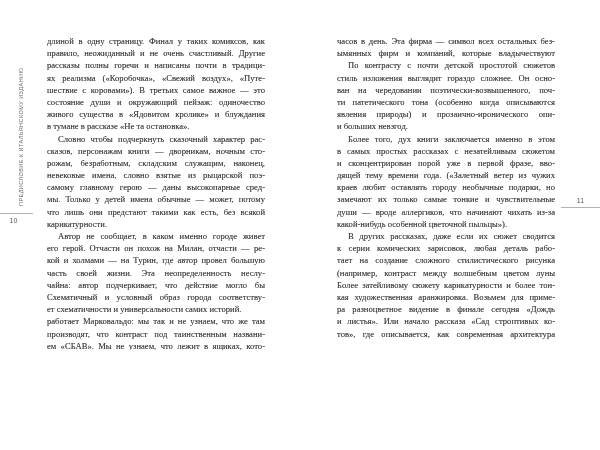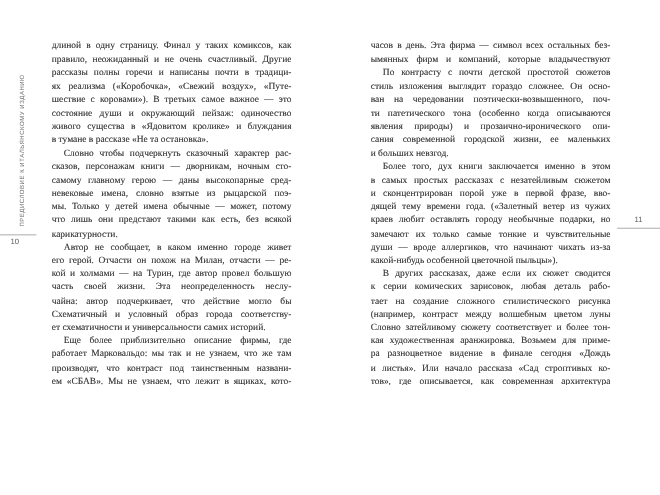--- a/index.html
+++ b/index.html
@@ -82,62 +82,61 @@
       <div class="bline">длиной в одну страницу. Финал у таких комиксов, как</div>
       <div class="bline">правило, неожиданный и не очень счастливый. Другие</div>
       <div class="bline">рассказы полны горечи и написаны почти в традици-</div>
       <div class="bline">ях реализма («Коробочка», «Свежий воздух», «Путе-</div>
       <div class="bline">шествие с коровами»). В третьих самое важное — это</div>
       <div class="bline">состояние души и окружающий пейзаж: одиночество</div>
       <div class="bline">живого существа в «Ядовитом кролике» и блуждания</div>
       <div class="bline pend">в тумане в рассказе «Не та остановка».</div>
       <div class="bline indent">Словно чтобы подчеркнуть сказочный характер рас-</div>
       <div class="bline">сказов, персонажам книги — дворникам, ночным сто-</div>
+      <div class="bline">рожам, безработным, складским служащим, наконец,</div>
+      <div class="bline">невековые имена, словно взятые из рыцарской поэ-</div>
       <div class="bline">самому главному герою — даны высокопарные сред-</div>
-      <div class="bline">невековые имена, словно взятые из рыцарской поэ-</div>
       <div class="bline">мы. Только у детей имена обычные — может, потому</div>
       <div class="bline">что лишь они предстают такими как есть, без всякой</div>
       <div class="bline pend">карикатурности.</div>
       <div class="bline indent">Автор не сообщает, в каком именно городе живет</div>
       <div class="bline">его герой. Отчасти он похож на Милан, отчасти — ре-</div>
       <div class="bline">кой и холмами — на Турин, где автор провел большую</div>
       <div class="bline">часть своей жизни. Эта неопределенность неслу-</div>
       <div class="bline">чайна: автор подчеркивает, что действие могло бы</div>
       <div class="bline">Схематичный и условный образ города соответству-</div>
       <div class="bline pend">ет схематичности и универсальности самих историй.</div>
-      <div class="bline indent">Еще более приблизительно описание фирмы, где</div>
       <div class="bline">работает Марковальдо: мы так и не узнаем, что же там</div>
       <div class="bline">производят, что контраст под таинственным названи-</div>
       <div class="bline">ем «СБАВ». Мы не узнаем, что лежит в ящиках, кото-</div>
       <div class="bline">рые Марковальдо разгружает и загружает по восемь</div>
     </div>
 
   <div class="page-col right" id="col-right">
       <div class="bline">часов в день. Эта фирма — символ всех остальных без-</div>
       <div class="bline">ымянных фирм и компаний, которые владычествуют</div>
       <div class="bline indent">По контрасту с почти детской простотой сюжетов</div>
       <div class="bline">стиль изложения выглядит гораздо сложнее. Он осно-</div>
       <div class="bline">ван на чередовании поэтически-возвышенного, поч-</div>
       <div class="bline">ти патетического тона (особенно когда описываются</div>
       <div class="bline">явления природы) и прозаично-иронического опи-</div>
-      <div class="bline">сания современной городской жизни, ее маленьких</div>
       <div class="bline pend">и больших невзгод.</div>
       <div class="bline indent">Более того, дух книги заключается именно в этом</div>
       <div class="bline">в самых простых рассказах с незатейливым сюжетом</div>
       <div class="bline">и сконцентрирован порой уже в первой фразе, вво-</div>
       <div class="bline">дящей тему времени года. («Залетный ветер из чужих</div>
       <div class="bline">краев любит оставлять городу необычные подарки, но</div>
       <div class="bline">замечают их только самые тонкие и чувствительные</div>
       <div class="bline">души — вроде аллергиков, что начинают чихать из-за</div>
       <div class="bline pend">какой-нибудь особенной цветочной пыльцы»).</div>
       <div class="bline indent">В других рассказах, даже если их сюжет сводится</div>
       <div class="bline">к серии комических зарисовок, любая деталь рабо-</div>
       <div class="bline">тает на создание сложного стилистического рисунка</div>
       <div class="bline">(например, контраст между волшебным цветом луны</div>
-      <div class="bline">Словно затейливому сюжету соответствует и более тон-</div>
+      <div class="bline">Более затейливому сюжету карикатурности и более тон-</div>
       <div class="bline">кая художественная аранжировка. Возьмем для приме-</div>
       <div class="bline">ра разноцветное видение в финале сегодня «Дождь</div>
       <div class="bline">и листья». Или начало рассказа «Сад строптивых ко-</div>
       <div class="bline">тов», где описывается, как современная архитектура</div>
     </div>
 
   <div class="folio folio-right">11</div>
 
   <div class="rule rule-right"></div>
 

